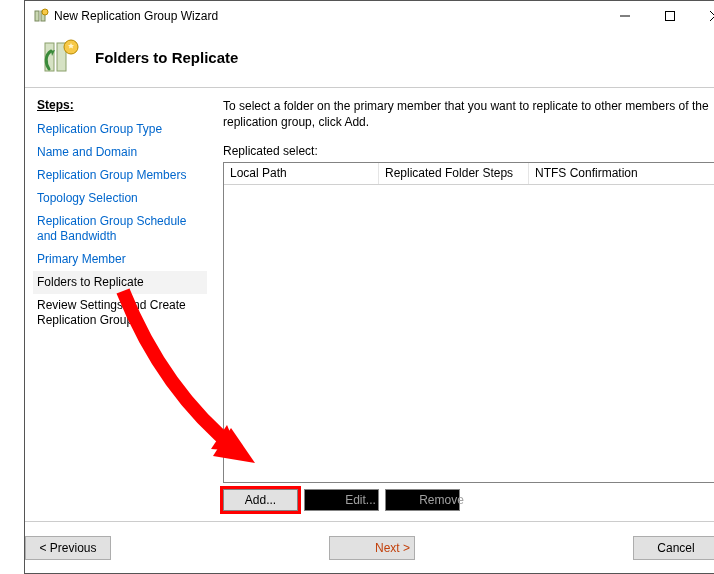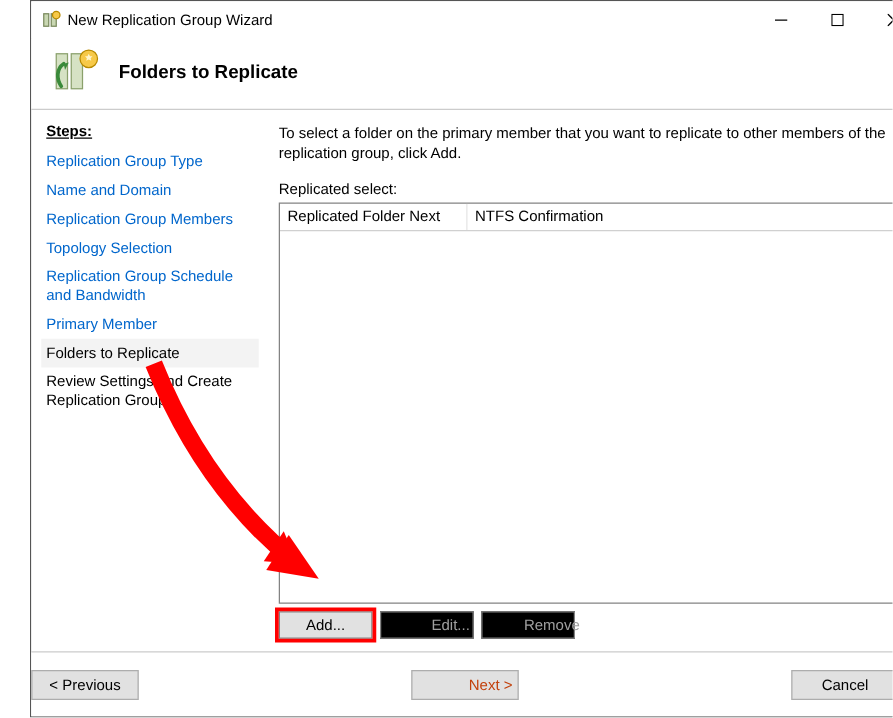--- a/index.html
+++ b/index.html
@@ -100,21 +100,22 @@
       <div class="step link">Primary Member</div>
       <div class="step current">Folders to Replicate</div>
       <div class="step future">Review Settings and Create Replication Group</div>
     </div>
 
     <div class="main">
       <div class="instruction">To select a folder on the primary member that you want to replicate to other members of the replication group, click Add.</div>
       <div class="label">Replicated select:</div>
       <div class="grid">
         <div class="grid-header">
-          <div class="grid-col c2">Replicated Folder Next</div>
+          <div class="grid-col c1">Local Path</div>
+          <div class="grid-col c2">Replicated Folder Steps</div>
           <div class="grid-col c3">NTFS Confirmation</div>
         </div>
       </div>
       <div class="btn-row">
         <div class="btn highlighted">Add...</div>
         <div class="btn disabled">Edit...</div>
         <div class="btn disabled">Remove</div>
       </div>
     </div>
 

